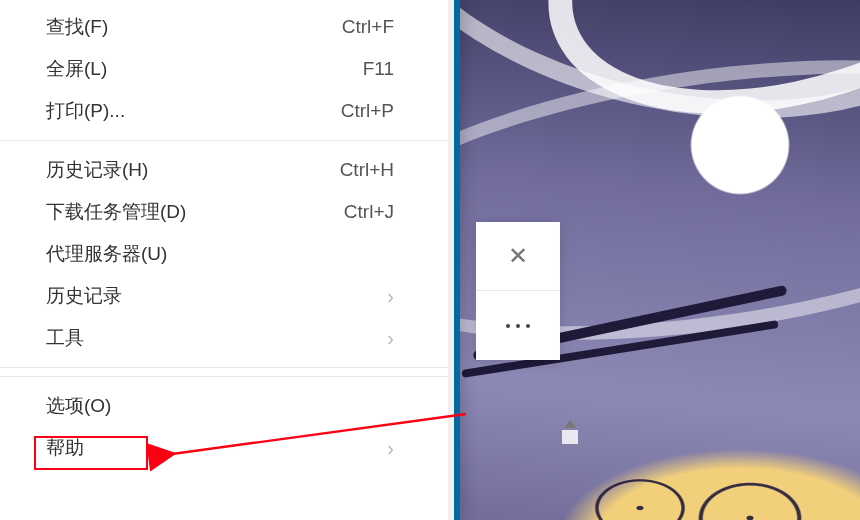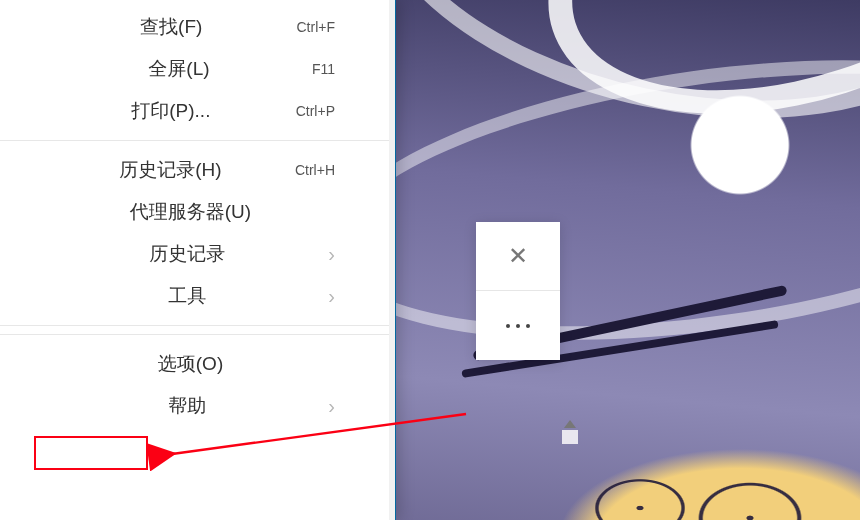--- a/index.html
+++ b/index.html
@@ -32,33 +32,32 @@
   .mini-panel{position:absolute;left:476px;top:222px;width:84px;background:#fff;box-shadow:0 2px 12px rgba(0,0,0,.15);}
   .mini-panel .close{height:68px;display:flex;align-items:center;justify-content:center;color:#777;font-size:24px;font-weight:300;}
   .mini-panel .dots{height:70px;border-top:1px solid #e6e6e6;display:flex;align-items:center;justify-content:center;gap:6px;}
   .mini-panel .dots span{width:4px;height:4px;border-radius:50%;background:#444;}
   .mini-scroll{position:absolute;left:560px;top:420px;width:20px;height:24px;display:flex;flex-direction:column;align-items:center;}
   .mini-scroll .up{width:0;height:0;border-left:6px solid transparent;border-right:6px solid transparent;border-bottom:8px solid #777;}
   .mini-scroll .track{width:16px;height:70px;background:#e9e7ef;margin-top:2px;}
 
   
   .menu{
-    position:absolute;left:0;top:0;width:396px;height:520px;background:#fff;
-    border-right:1px solid #0369a1;box-shadow:4px 0 14px rgba(0,0,0,.18);
+    position:absolute;left:0;top:0;width:460px;height:520px;background:#fff;
+    border-right:6px solid #0369a1;box-shadow:4px 0 14px rgba(0,0,0,.18);
     padding-top:6px;
-    text-align:center;
   }
   .menu-scrollbar{position:absolute;right:0;top:0;width:6px;height:520px;background:#f1f1f1;}
   .menu ul{list-style:none;margin:0;padding:0;}
   .menu li.item{
     display:flex;align-items:center;justify-content:space-between;
     height:42px;padding:0 60px 0 46px;font-size:19px;color:#333;cursor:default;
   }
   .menu li.item .label{flex:1;}
-  .menu li.item .shortcut{color:#555;font-size:14px;}
+  .menu li.item .shortcut{color:#555;font-size:19px;}
   .menu li.item .chevron{color:#b7b7b7;font-size:20px;}
   .menu li.sep{height:0;border-top:1px solid #e7e7e7;margin:8px 0;}
 
   
   .anno-box{
     position:absolute;left:34px;top:436px;width:114px;height:34px;border:2px solid #fb0014;
     pointer-events:none;
   }
   .anno-arrow{position:absolute;left:146px;top:406px;pointer-events:none;}
 </style>
@@ -102,20 +101,24 @@
       <span class="shortcut">Ctrl+P</span>
     </li>
 
     <li class="sep"></li>
 
     <li class="item">
       <span class="label">历史记录(H)</span>
       <span class="shortcut">Ctrl+H</span>
     </li>
     <li class="item">
+      <span class="label">下载任务管理(D)</span>
+      <span class="shortcut">Ctrl+J</span>
+    </li>
+    <li class="item">
       <span class="label">代理服务器(U)</span>
       <span class="shortcut"></span>
     </li>
     <li class="item">
       <span class="label">历史记录</span>
       <span class="chevron">›</span>
     </li>
     <li class="item">
       <span class="label">工具</span>
       <span class="chevron">›</span>

